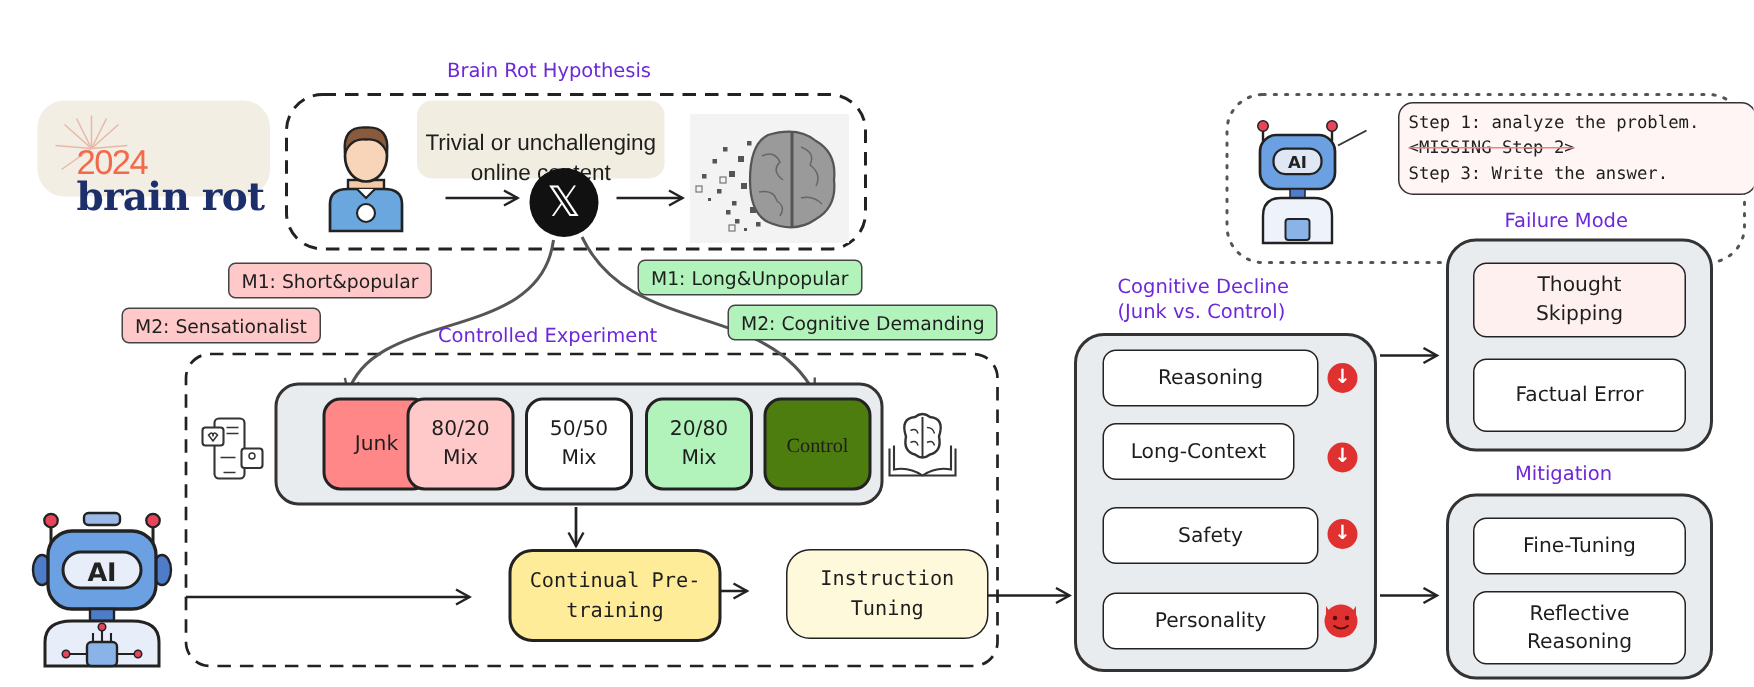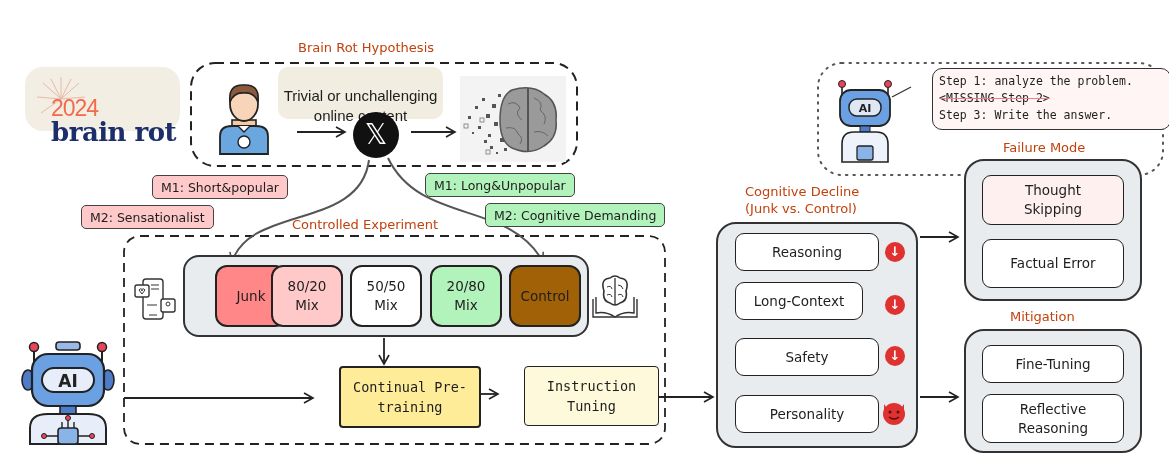--- a/index.html
+++ b/index.html
@@ -6,36 +6,36 @@
   body { width:1169px; height:458px; position:relative; overflow:hidden;
          font-family:"DejaVu Sans", sans-serif; color:#1e1e1e; }
   .abs { position:absolute; }
   .mono { font-family:"DejaVu Sans Mono", "Liberation Mono", monospace;margin-left:21px; }
   svg.layer { position:absolute; left:0; top:0; width:1169px; height:458px; pointer-events:none; }
 
   .logo { left:25px; top:67px; width:155px; height:64px; background:#f3eee3; border-radius:18px; }
   .logo .year { position:absolute; left:26px; top:28px; font-family:"Liberation Sans", sans-serif; font-size:23px; color:#f26a4b; font-weight:300; letter-spacing:-1px; }
   .logo .word { position:absolute; left:26px; top:50px; font-family:"DejaVu Serif", serif; font-size:26px; font-weight:bold; color:#1c2f6b; letter-spacing:-0.5px; }
 
-  .section-title { font-size:13px; color:#c2410c; white-space:nowrap; }
+  .section-title { font-size:13px; color:#6d28d9; white-space:nowrap; }
 
   .content-bubble { left:278px; top:67px; width:165px; height:52px; background:#f1ede1; border-radius:10px;
                     font-family:"Liberation Sans", sans-serif; font-size:15px; text-align:center; line-height:20px; padding-top:19px; box-sizing:border-box; }
 
   .x-logo { left:353px; top:112px; width:46px; height:46px; background:#111; border-radius:50%; color:#fff; font-size:28px; text-align:center; line-height:46px; font-family:"DejaVu Sans", sans-serif; }
 
   .tag { height:24px; border:1.3px solid #444; border-radius:5px; font-size:12.5px; line-height:24px; padding:0 8px; white-space:nowrap; box-sizing:border-box; }
   .tag.junk { background:#ffc9c9; }
   .tag.ctrl { background:#b2f2bb; }
 
   .tray { left:183px; top:255px; width:406px; height:82px; background:#e9ecef; border:2px solid #333; border-radius:16px; box-sizing:border-box; }
   .cell { top:265px; width:72px; height:62px; border:2px solid #222; border-radius:12px; box-sizing:border-box;
           display:flex; align-items:center; justify-content:center; text-align:center; font-size:13.5px; line-height:19px; white-space:pre-line; }
 
-  .step { border:2.5px solid #222; border-radius:4px; box-sizing:border-box; display:flex; align-items:center; justify-content:center; text-align:center; font-size:13.5px; line-height:20px; white-space:pre-line; }
+  .step { border:2.5px solid #222; border-radius:16px; box-sizing:border-box; display:flex; align-items:center; justify-content:center; text-align:center; font-size:13.5px; line-height:20px; white-space:pre-line; }
 
   .panel { background:#e9ecef; border:2px solid #333; border-radius:20px; box-sizing:border-box; }
   .item { background:#fff; border:1.8px solid #222; border-radius:9px; box-sizing:border-box; display:flex; align-items:center; justify-content:center; text-align:center; font-size:13.5px; line-height:19px; white-space:pre-line; }
 
   .badge { width:20px; height:20px; border-radius:50%; background:#e03131; color:#fff; font-size:13px; font-weight:bold; text-align:center; line-height:20px; }
 
   .speech { left:911px; top:68px; width:239px; height:62px; background:#fff5f5; border:1.5px solid #333; border-radius:10px; box-sizing:border-box;
             font-size:11.5px; line-height:17px; padding:4px 0 0 6px; }
   .speech .missing { color:#222; text-decoration:line-through; text-decoration-color:#f08080; }
 </style>
@@ -172,21 +172,21 @@
 </svg>
 
 <div class="abs tray"></div>
 <div class="abs cell" style="left: 191px; background: rgb(255, 135, 135); margin-left: 24px;"><span>Junk</span></div>
 <div class="abs cell" style="left: 271px; background: rgb(255, 201, 201);"><span>80/20
 Mix</span></div>
 <div class="abs cell" style="left: 350px; background: rgb(255, 255, 255);"><span>50/50
 Mix</span></div>
 <div class="abs cell" style="left: 430px; background: rgb(178, 242, 187);"><span>20/80
 Mix</span></div>
-<div class="abs cell" style="left: 509px; background: #a16207;"><span>Control</span></div>
+<div class="abs cell" style="left: 509px; background: #4d7c0f; font-family: Liberation Serif, serif;"><span>Control</span></div>
 
 <svg class="abs" style="left:590px;top:273px" width="50" height="50">
   <path d="M3,26 L3,44 L25,44 L47,44 L47,26" fill="none" stroke="#333" stroke-width="1.4"></path>
   <path d="M6,24 L6,40 Q16,38 25,44 Q34,38 44,40 L44,24" fill="#fff" stroke="#333" stroke-width="1.4"></path>
   <path d="M14,18 Q10,6 20,5 Q25,1 30,5 Q40,6 36,18 Q38,28 30,30 Q25,34 20,30 Q12,28 14,18 Z" fill="#fff" stroke="#333" stroke-width="1.6"></path>
   <line x1="25" y1="5" x2="25" y2="32" stroke="#333" stroke-width="1.3"></line>
   <path d="M17,14 Q21,12 22,16 M28,12 Q32,12 33,16 M17,22 Q21,20 22,24 M28,22 Q32,20 33,24" fill="none" stroke="#333" stroke-width="1"></path>
 </svg>
 
 <div class="abs step mono" style="left: 318px; top: 366px; width: 142px; height: 62px; background: rgb(255, 236, 153);"><span>Continual Pre-

